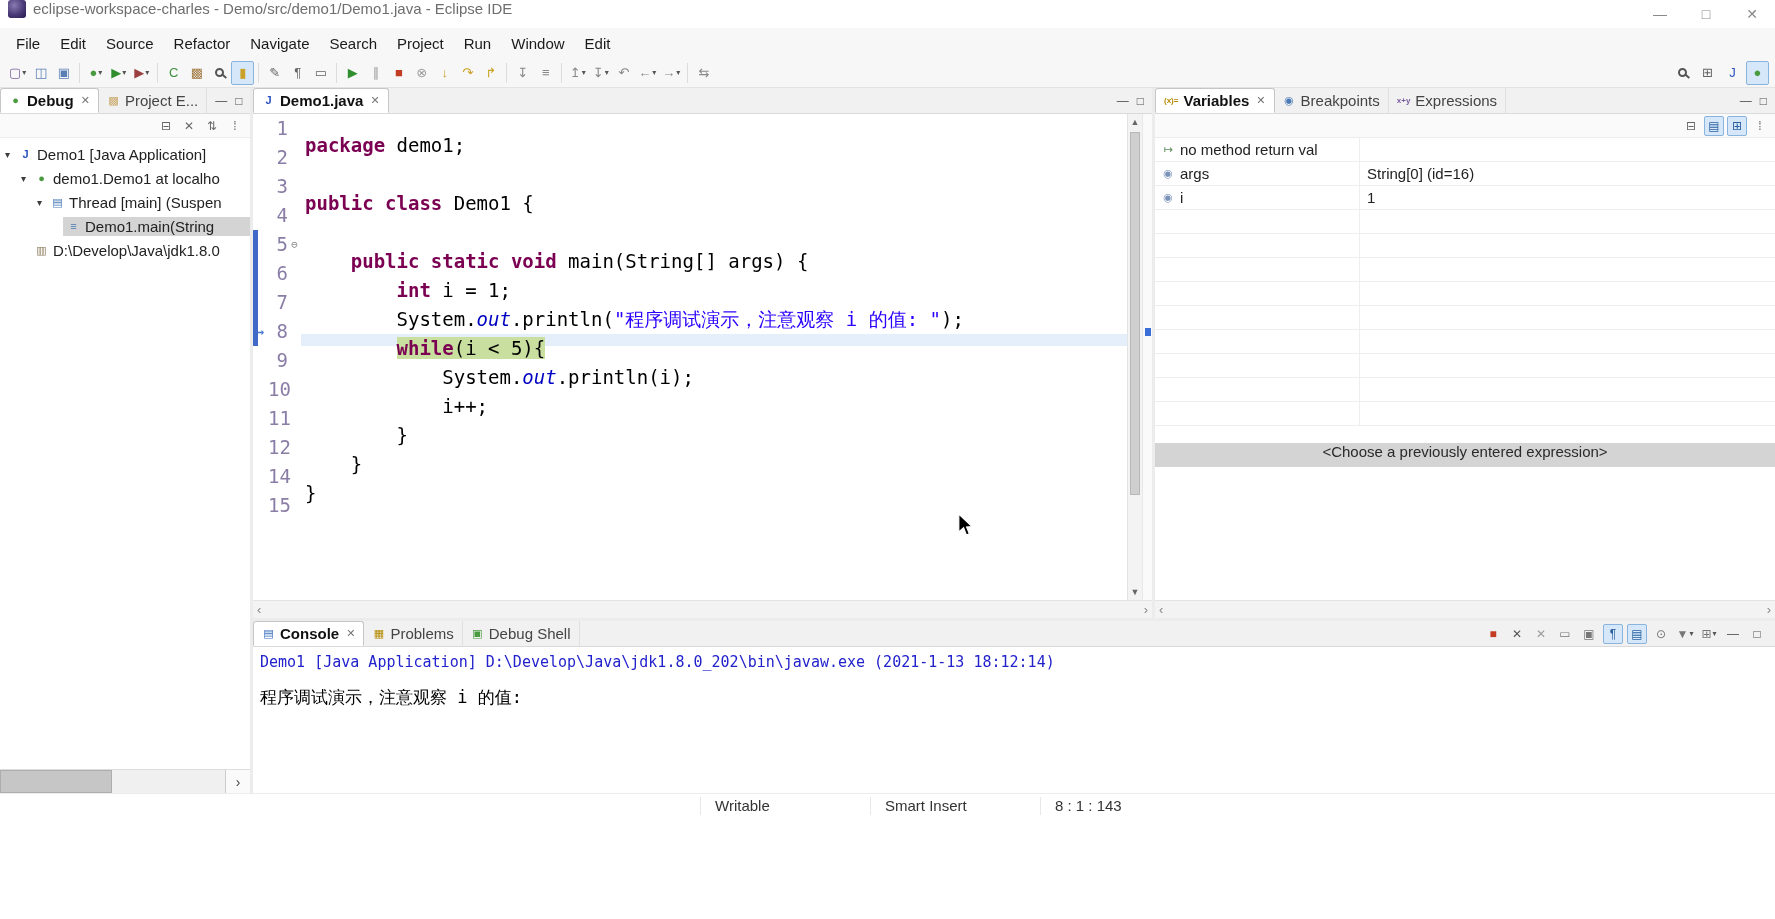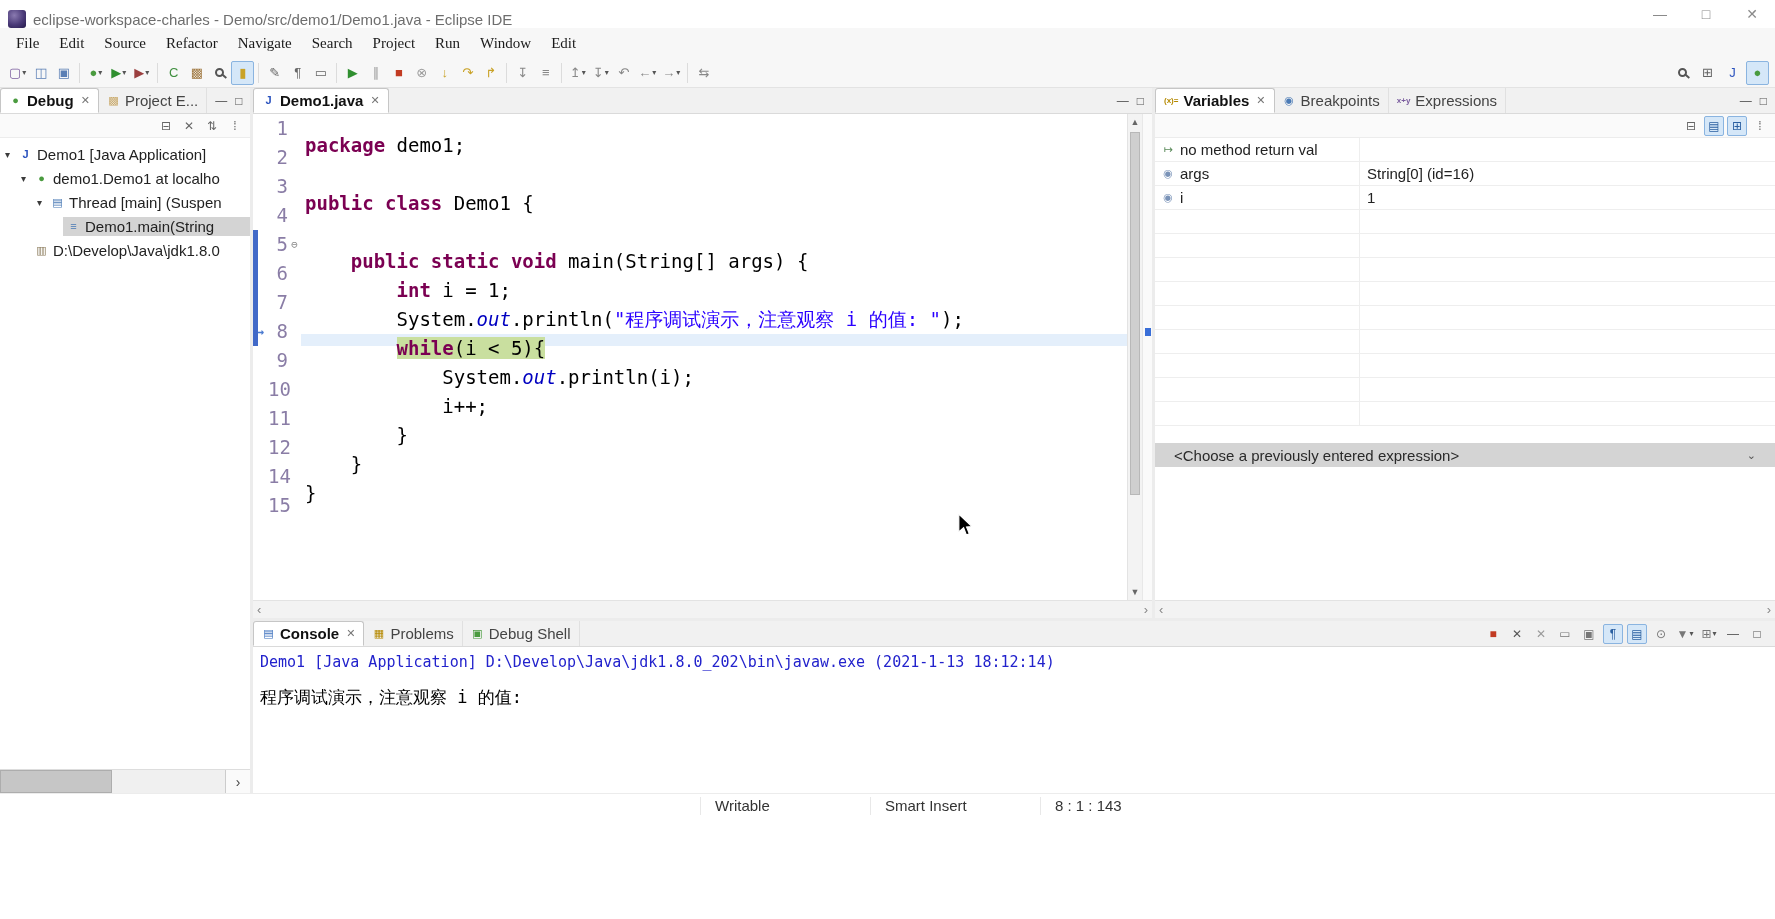--- a/index.html
+++ b/index.html
@@ -1,28 +1,28 @@
 <!DOCTYPE html>
 <html><head>
 <meta charset="utf-8">
 <style>
   * { margin:0; padding:0; box-sizing:border-box; }
   html,body { width:1775px; height:919px; overflow:hidden; }
   body { font-family:"Liberation Sans","DejaVu Sans",sans-serif; font-size:15px; background:#fff; color:#222; position:relative; }
 
   
-  .titlebar { height:28px; display:flex; align-items:flex-end; background:#fff; }
+  .titlebar { height:28px; display:flex; align-items:flex-start; background:#fff; }
   .title-icon { width:18px; height:18px; margin:0 7px 0 8px; border-radius:3px;
     background:radial-gradient(circle at 35% 30%, #8a7ab0 0%, #4a3a78 55%, #241a4a 100%); flex:none; }
   .title-text { color:#6e6e6e; font-size:15px; white-space:nowrap; }
   .win-controls { margin-left:auto; display:flex; height:100%; }
   .win-btn { width:46px; height:100%; display:flex; align-items:center; justify-content:center; color:#8a8a8a; font-size:14px; }
 
   
-  .menubar { height:30px; display:flex; align-items:center; background:#f7f7f7; padding-left:6px;font-family:Liberation Serif, serif; }
+  .menubar { height:30px; display:flex; align-items:center; background:#f7f7f7; padding-left:6px; }
   .menu-item { padding:0 10px; height:100%; display:flex; align-items:center; color:#1a1a1a; }
 
   
   .toolbar { height:30px; background:#f7f7f7; border-bottom:1px solid #e3e3e3; display:flex; align-items:center; padding:0 6px; }
   .tb-left { display:flex; align-items:center; flex:1; }
   .tb-right { display:flex; align-items:center; gap:2px; }
   .tb-btn { height:24px; min-width:23px; padding:0 2px; display:flex; align-items:center; justify-content:center; border:1px solid transparent; border-radius:2px; }
   .tb-btn.active { background:#d5e7f8; border-color:#8ab4e0; }
   .tb-glyph { font-size:13px; line-height:1; }
   .tb-dd { font-size:8px; color:#555; margin-left:1px; }
@@ -95,21 +95,21 @@
   
   .vars-panel { flex:1; min-width:0; display:flex; flex-direction:column; background:#fff; }
   .vars-header { height:24px; display:flex; border-bottom:1px solid #dedede; color:#333; }
   .vh-name { width:205px; flex:none; padding-left:8px; border-right:1px solid #dedede; display:flex; align-items:center; }
   .vh-value { flex:1; padding-left:7px; display:flex; align-items:center; }
   .vars-row { height:24px; display:flex; border-bottom:1px solid #eeeeee; }
   .vr-name { width:205px; flex:none; border-right:1px solid #eeeeee; display:flex; align-items:center; gap:5px; padding-left:6px; white-space:nowrap; overflow:hidden; }
   .vr-value { flex:1; display:flex; align-items:center; padding-left:7px; white-space:nowrap; overflow:hidden; }
   .vr-icon { font-size:11px; min-width:14px; text-align:center; }
   .vars-filler { height:17px; }
-  .expr-bar { height:24px; background:#d4d4d4; display:flex; align-items:center; justify-content:space-between; padding:0 19px; color:#2a2a2a; }
+  .expr-bar { height:24px; background:#d4d4d4; display:flex; align-items:center; justify-content:space-between; padding:0 19px; color:#2a2a2a;flex-direction:column; }
   .expr-dd { color:#555; font-size:11px; }
   .vars-detail { flex:1; background:#fff; }
 
   
   .console-panel { flex:1; border-top:3px solid #ececec; display:flex; flex-direction:column; background:#fff; min-height:0; }
   .console-tabs .panel-controls { gap:4px; }
   .console-body { flex:1; padding:5px 0 0 5px; overflow:hidden; }
   .console-header { color:#2222cc; font-family:"DejaVu Sans Mono","Liberation Mono",monospace; font-size:15px; padding:1px 0 1px 2px; white-space:pre; }
   .console-output { color:#000; font-family:"DejaVu Sans Mono","Liberation Mono",monospace; font-size:17px; padding:6px 0 0 2px; white-space:pre;margin-top:8px; }
 

